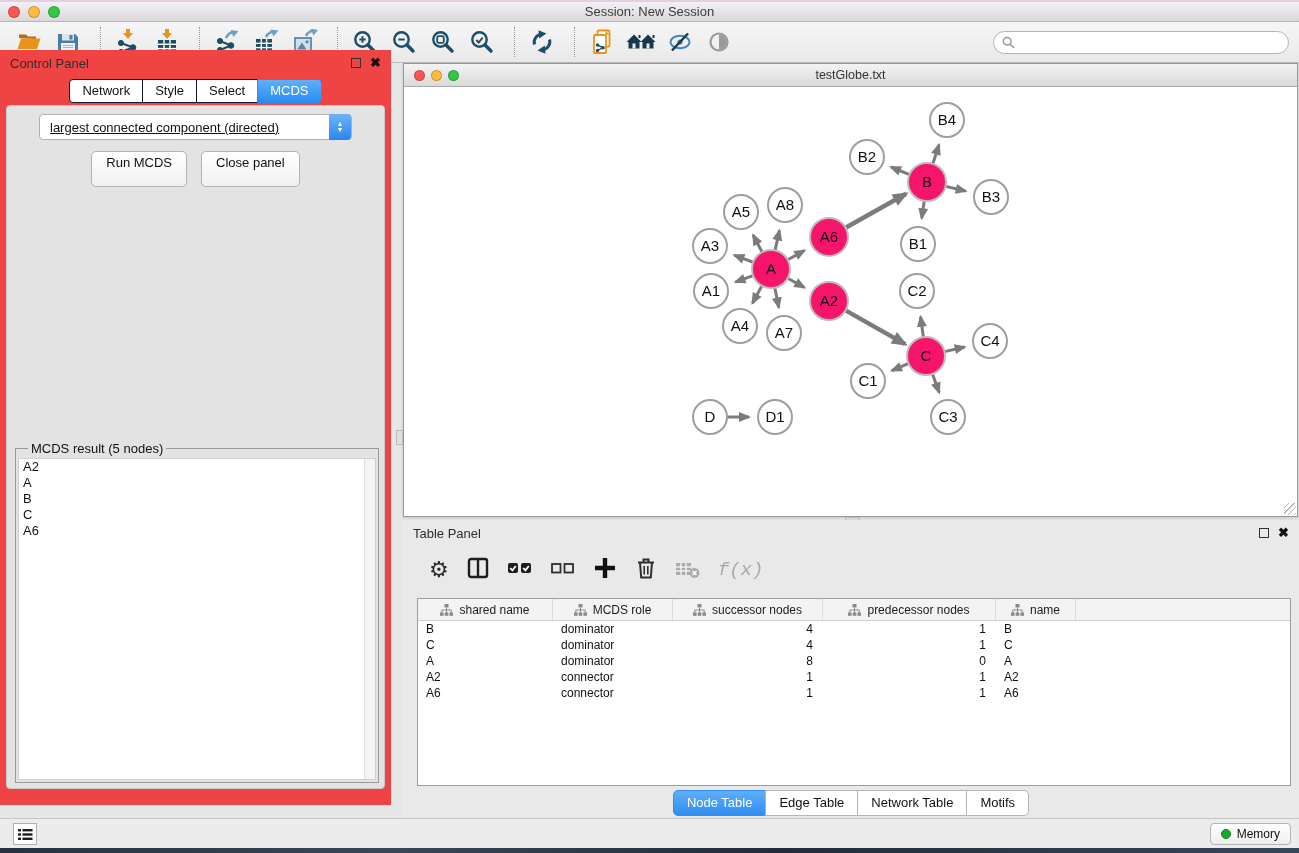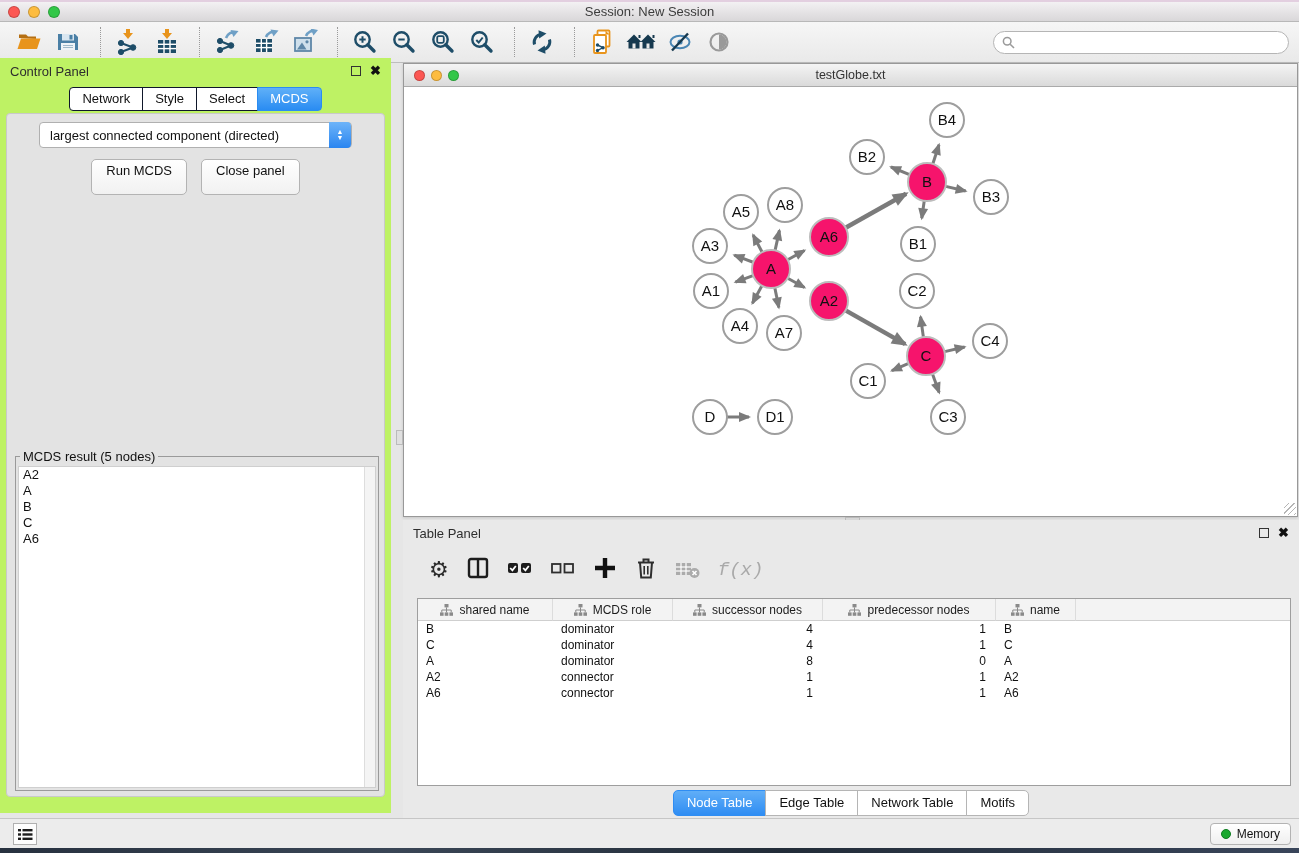--- a/index.html
+++ b/index.html
@@ -32,54 +32,54 @@
     border:1px solid #b5b5b5; border-radius:12px; display:flex; align-items:center; padding:0 8px;
   }
   .search-box input { border:none; outline:none; flex:1; font-size:12px; margin-left:5px; background:transparent; font-family:"Liberation Sans",sans-serif;}
   
   .panel-titlebar { height:26px; display:flex; align-items:center; padding:0 10px; }
   .panel-title { font-size:13px; color:#2e2e2e; }
   .panel-icons { margin-left:auto; display:flex; align-items:center; gap:9px; }
   .float-glyph { width:10px; height:10px; border:1.6px solid #333; display:inline-block; }
   .close-glyph { font-size:13px; font-weight:bold; color:#111; line-height:10px; }
   
-  .control-panel { position:absolute; left:0; top:58px; width:391px; height:755px; background:#bef264; }
+  .control-panel { position:absolute; left:0; top:50px; width:391px; height:755px; background:#ef4444; }
   .cp-tabs { position:absolute; left:0; top:29px; width:100%; display:flex; justify-content:center; }
   .tab {
     font-size:13px; padding:3px 12px 4px; background:#fff; border:1px solid #0f172a;
     margin-left:-1px; color:#111; cursor:default;
   }
   .tab:first-child { border-radius:4px 0 0 4px; margin-left:0; }
   .tab:last-child { border-radius:0 4px 4px 0; }
   .tab.active { background:linear-gradient(#5fb0f8,#2a8cf2); color:#fff; border-color:#2a8cf2; }
   .cp-content {
     position:absolute; left:6px; right:6px; top:55px; bottom:16px;
     background:#e3e3e3; border:1px solid #c9c9c9; border-radius:4px;
   }
   .opt-label { text-align:center; margin-top:18px; font-size:13px; color:#1c1c1c; }
   .dropdown {
     position:relative; margin:8px auto 0; width:313px; height:26px; background:#fff;
     border:1px solid #b0b0b0; border-radius:4px; display:flex; align-items:center;
-    font-size:13px; padding-left:10px; color:#111;
+    font-size:13px; padding-left:10px; color:#111;text-decoration:underline;
   }
   .dd-stepper {
     position:absolute; right:0; top:-1px; bottom:-1px; width:22px; border-radius:0 4px 4px 0;
     background:linear-gradient(#6db4f9,#2a85f0); display:flex; flex-direction:column;
     align-items:center; justify-content:center; color:#fff; font-size:7px; line-height:6px;
   }
   .btn-row { display:flex; justify-content:center; gap:14px; margin-top:11px; }
   .push-btn {
     background:linear-gradient(#ffffff,#f1f1f1); border:1px solid #b3b3b3; border-radius:5px;
     font-size:13px; padding:3px 14px 16px; color:#111; font-family:"Liberation Sans",sans-serif;
   }
   fieldset.mcds-result {
     position:absolute; left:8px; right:5px; top:335px; bottom:5px;
     border:1px solid #9a9a9a; background:#e3e3e3; padding:2px;
   }
-  fieldset.mcds-result legend { font-size:13px; color:#111; padding:0 3px; margin-left:2px; }
+  fieldset.mcds-result legend { font-size:13px; color:#111; padding:0 3px; margin-left:10px; }
   .result-list { position:absolute; left:2px; right:2px; top:2px; bottom:2px; background:#fff; border:1px solid #cfcfcf; overflow:hidden; }
   .result-scroll { position:absolute; right:0; top:0; bottom:0; width:11px; background:#f4f4f4; border-left:1px solid #ddd; }
   .result-item { font-size:13px; line-height:16px; padding-left:4px; color:#111; }
   
   .network-window {
     position:absolute; left:403px; top:63px; width:895px; height:454px;
     background:#fff; border:1px solid #989898; box-shadow:0 1px 3px rgba(0,0,0,.15);
   }
   .net-titlebar {
     height:23px; background:linear-gradient(#f4f4f4,#dadada); border-bottom:1px solid #aaa;

